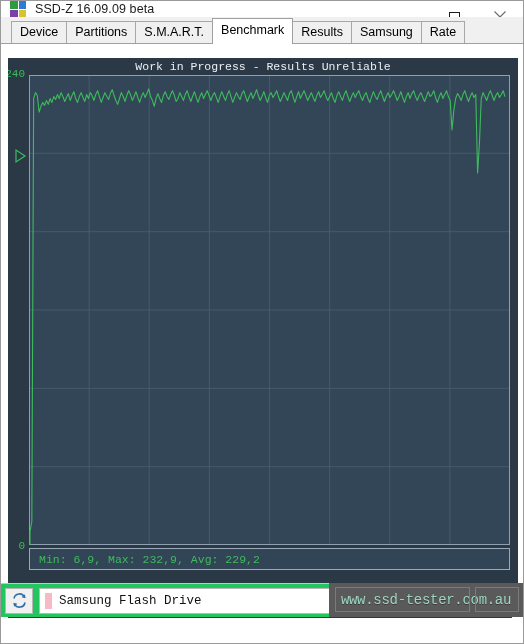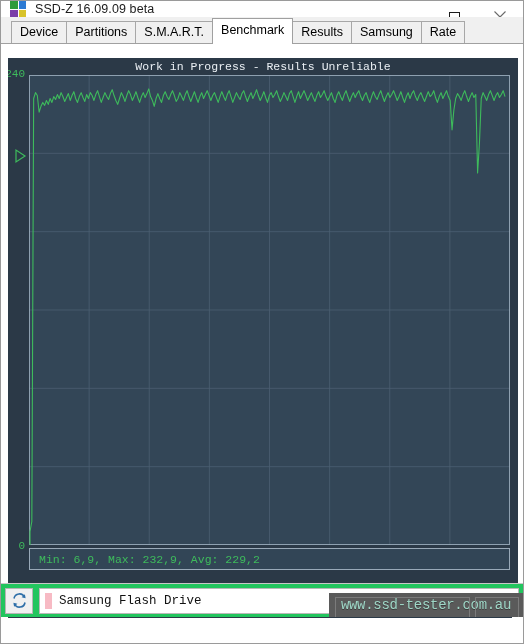--- a/index.html
+++ b/index.html
@@ -238,21 +238,21 @@
     color: #111;
     white-space: nowrap;
   }
 
   
   .watermark {
     position: absolute;
     right: 0;
     bottom: 0;
     width: 194px;
-    height: 24px;
+    height: 34px;
     background: #5a5a5a;
     display: flex;
     align-items: center;
     justify-content: center;
     overflow: hidden;
   }
   .watermark-text {
     font-family: "Liberation Mono", "DejaVu Sans Mono", monospace;
     font-size: 14px;
     color: #9ed6c6;

